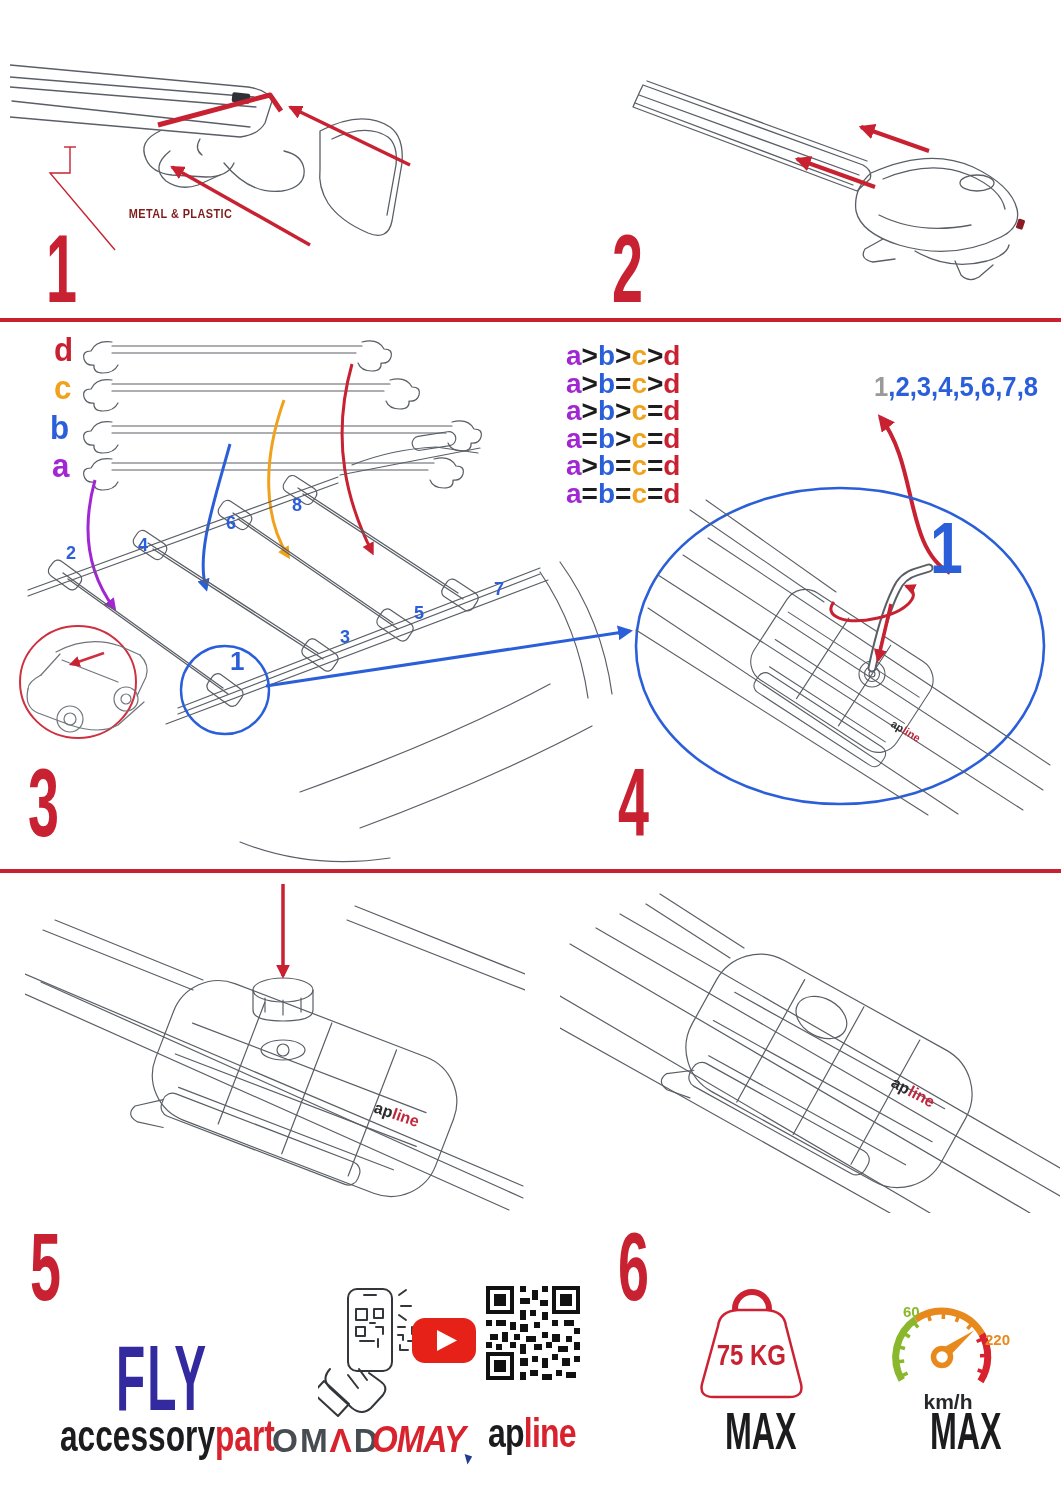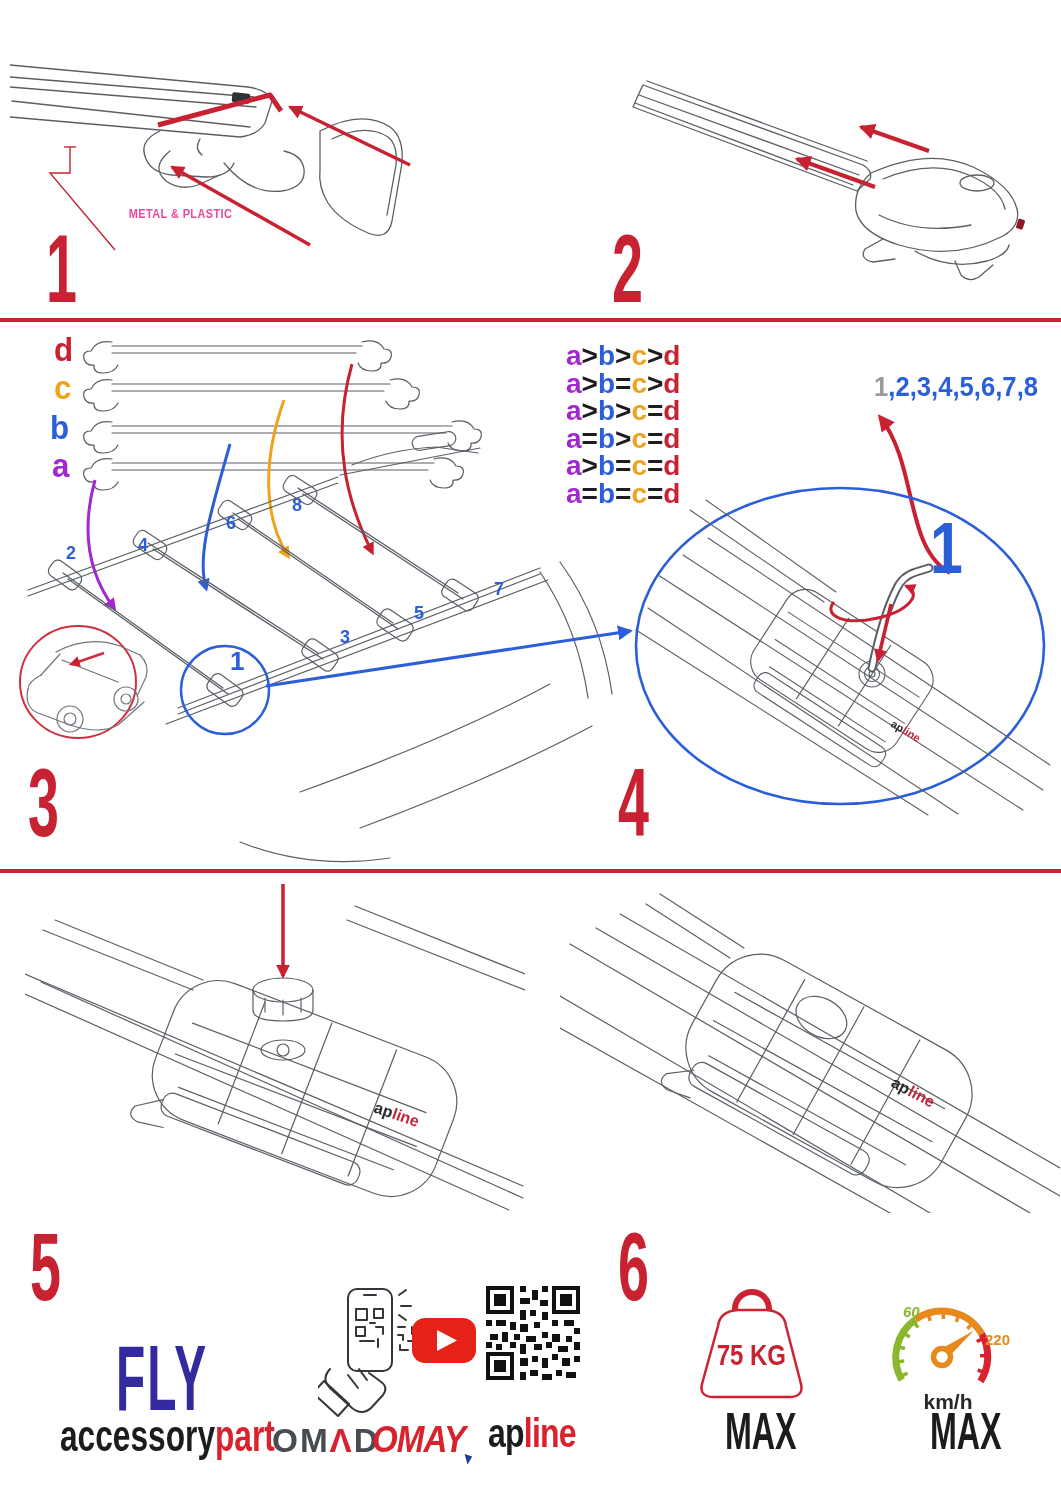--- a/index.html
+++ b/index.html
@@ -76,21 +76,21 @@
       <path d="M148,90 L260,60 L271,76" stroke-width="5" stroke-linejoin="round"></path>
       <line x1="400" y1="130" x2="280" y2="72" stroke-width="3.5" marker-end="url(#ar1)"></line>
       <line x1="300" y1="210" x2="162" y2="132" stroke-width="3.5" marker-end="url(#ar1)"></line>
       <g stroke-width="1.4">
         <path d="M54,112 h12"></path>
         <path d="M60,112 V138 H40 L105,215"></path>
       </g>
     </g>
   </svg>
   <span class="stepnum" style="left: 46px; top: 232px; color: rgb(200, 34, 50);">1</span>
-  <div class="matlabel" style="color: #ec4899;">
+  <div class="matlabel" style="color: #7f1d1d;">
     <span>METAL &amp; PLASTIC</span>
   </div>
 
   <svg class="abs" style="left:625px;top:55px" width="430" height="250" viewBox="0 0 430 250">
     <defs>
       <marker id="ar2" viewBox="0 0 10 10" refX="8.5" refY="5" markerWidth="4" markerHeight="4" orient="auto">
         <path d="M0,0L10,5L0,10z" fill="#c82232"></path>
       </marker>
     </defs>
     <g stroke="#5a5f66" stroke-width="1.3" fill="none" stroke-linejoin="round" stroke-linecap="round">
@@ -505,20 +505,20 @@
       <line x1="67.3" y1="25" x2="67.6" y2="16.5" stroke="#e8891d"></line>
       <line x1="80.2" y1="27.8" x2="83.4" y2="19.9" stroke="#e8891d"></line>
       <line x1="91.4" y1="34.8" x2="97.1" y2="28.5" stroke="#e8891d"></line>
       <line x1="100.7" y1="47.5" x2="108.5" y2="44.1" stroke="#d8232e"></line>
       <line x1="104" y1="61.7" x2="112.5" y2="61.4" stroke="#d8232e"></line>
       <line x1="101.7" y1="76" x2="109.7" y2="78.9" stroke="#d8232e"></line>
     </g>
     <polygon points="98,36.5 60.5,57.5 66,70" fill="#e8891d"></polygon>
     <circle cx="66" cy="63" r="8.5" fill="#ffffff" stroke="#e8891d" stroke-width="5.5"></circle>
   </svg>
-  <span class="speedlabel" style="left: 903px; top: 1303px; color: rgb(138, 183, 44); font-style: italic;">60</span>
+  <span class="speedlabel" style="left: 903px; top: 1303px; color: rgb(138, 183, 44);">60</span>
   <span class="speedlabel" style="left: 985px; top: 1331px; color: rgb(232, 137, 29);">220</span>
   <span class="kmh">km/h</span>
   <div class="maxtext" style="left: 908px; top: 1405px; color: rgb(28, 28, 30);">
     <span>MAX</span>
   </div>
 
 </div>
 
 </body></html>

